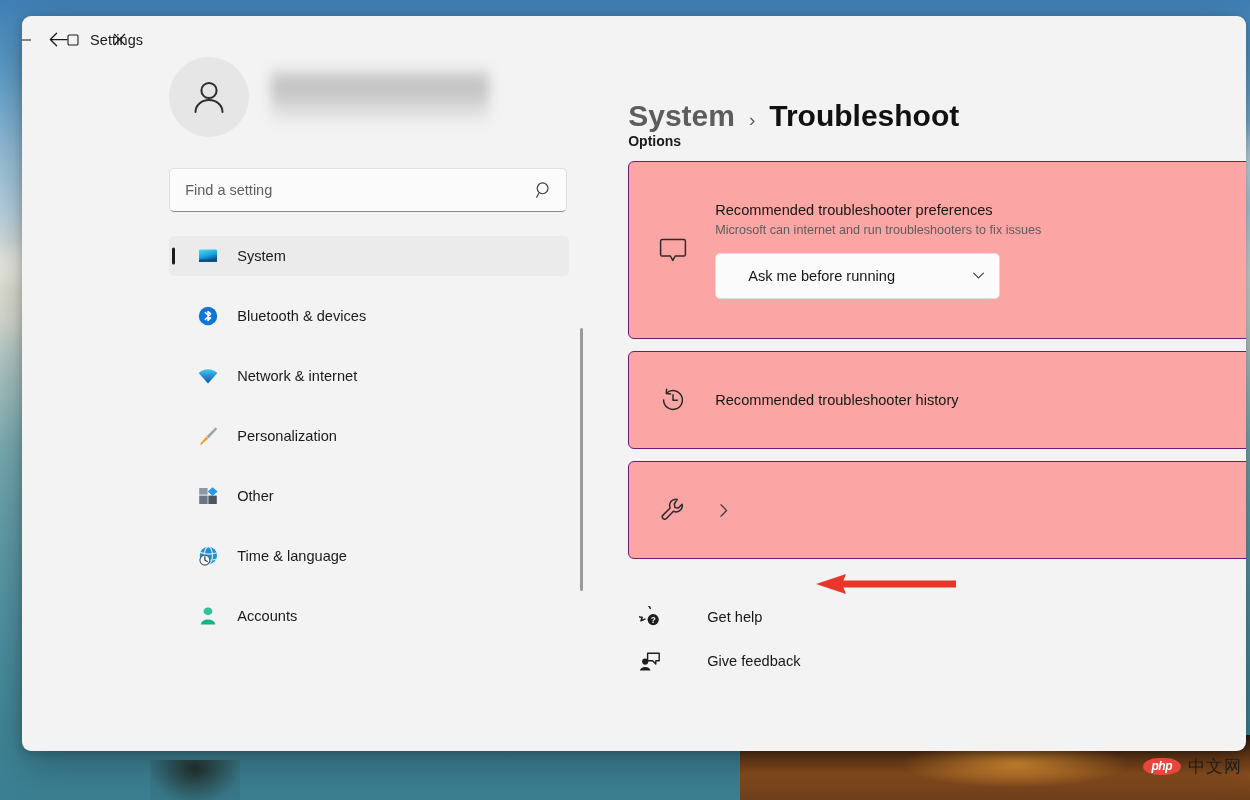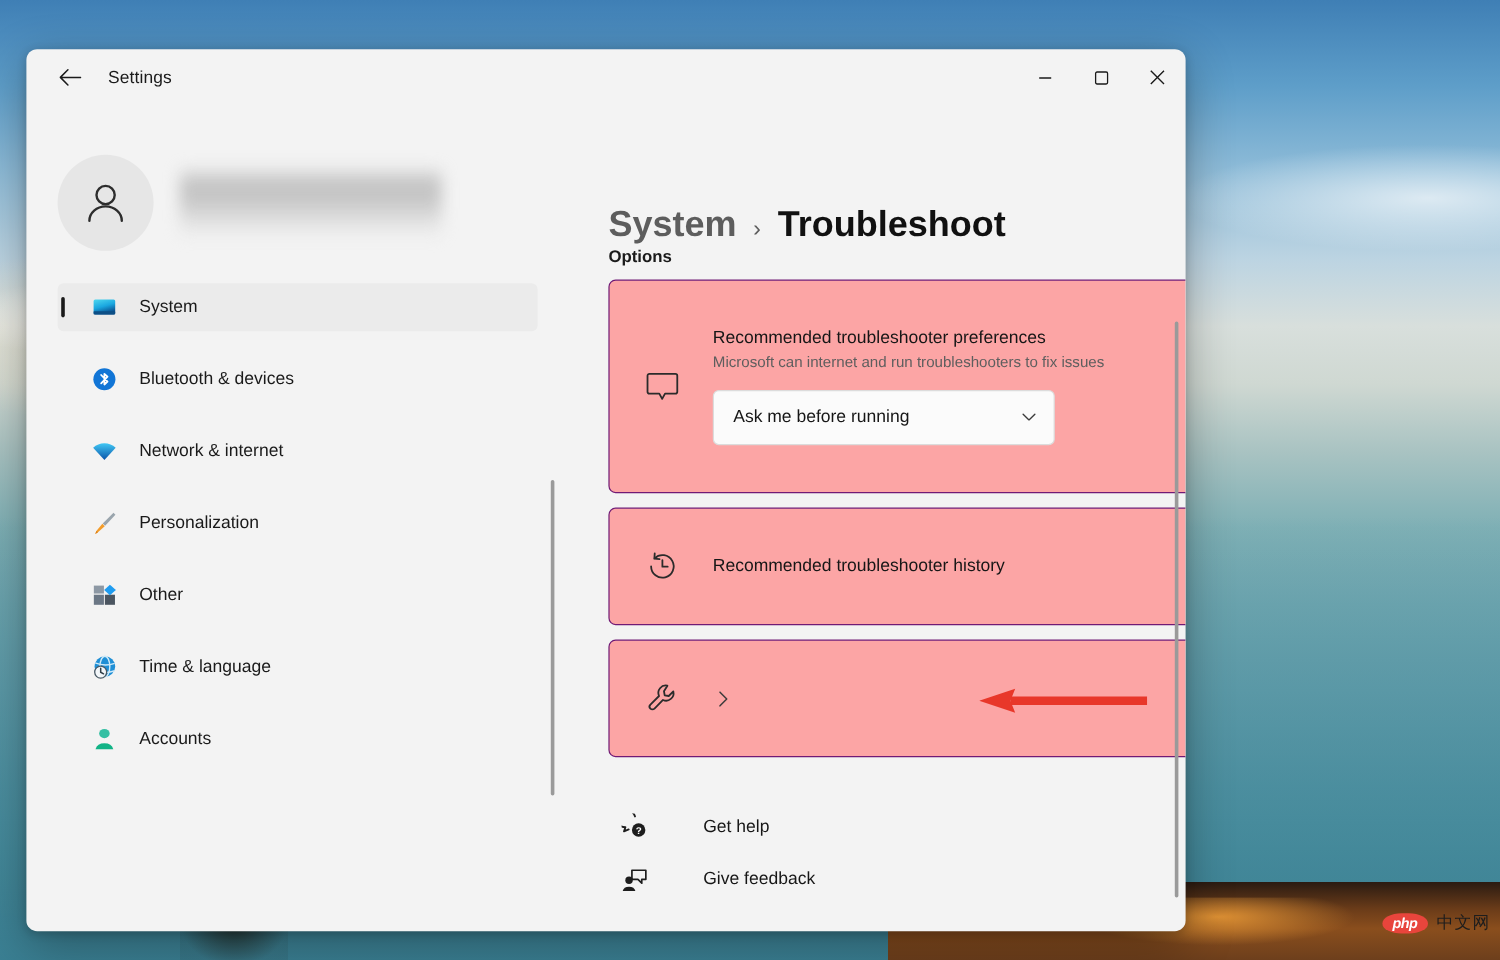--- a/index.html
+++ b/index.html
@@ -65,27 +65,27 @@
   }
   
   #wallpaper-figure {
     position: absolute; left: 150px; top: 760px; width: 90px; height: 45px;
     background: radial-gradient(ellipse at 50% 20%, #24322f 0%, rgba(36,50,47,0.1) 70%);
   }
 
   
   #settings-window {
     position: absolute;
-    left: 22px; top: 41px;
-    width: 966px; height: 735px;
+    left: 22px; top: 16px;
+    width: 1224px; height: 735px;
     background: #f3f3f3;
     border-radius: 9px 9px 9px 9px;
     box-shadow: 0 12px 40px rgba(0,0,0,0.32), 0 2px 8px rgba(0,0,0,0.18);
     overflow: hidden;
-    display: flex; flex-direction: column;
+    display: flex; 
   }
 
   
   #titlebar {
     height: 47px; flex: 0 0 47px;
     display: flex; align-items: center;
     position: relative;
   }
   #back-button {
     width: 36px; height: 32px; margin-left: 18px;
@@ -229,21 +229,21 @@
   #card-preferences { height: 178px; align-items: center; }
   #card-preferences .card-body { padding-top: 0; }
 
   #dropdown {
     margin-top: 16px;
     width: 285px; height: 46px;
     background: #fbfbfb;
     border: 1px solid #dcdcdc;
     border-radius: 5px;
     display: flex; align-items: center; justify-content: space-between;
-    padding: 0 14px 0 16px;
+    padding: 0 14px 0 32px;
     cursor: pointer;
   }
   #dropdown-value { font-size: 14.6px; color: #161616; }
 
   #card-history, #card-other { height: 98px; }
 
   #links { margin-top: 36px; }
   .link-row {
     display: flex; align-items: center;
     height: 44px; width: 330px;
@@ -279,21 +279,21 @@
   #watermark-logo {
     background: #e8453c;
     color: #fff;
     font-style: italic; font-weight: bold;
     font-size: 12px;
     padding: 1px 9px 2px 9px;
     border-radius: 50%/60%;
     letter-spacing: -0.5px;
   }
   #watermark-text {
-    color: #1d1d1d; font-size: 14px; letter-spacing: 1px;
+    color: #1d1d1d; font-size: 17px; letter-spacing: 1px;
   }
 </style>
 </head>
 <body>
 
 <div id="desktop">
   <div id="wallpaper-glow"></div>
   <div id="wallpaper-cloud-1"></div>
   <div id="wallpaper-cloud-2"></div>
   <div id="wallpaper-sea"></div>
@@ -337,20 +337,27 @@
         <div id="account-row">
           <div id="avatar">
             <svg width="42" height="42" viewBox="0 0 42 42">
               <circle cx="21" cy="14.5" r="7.6" stroke="#2d2d2d" stroke-width="2" fill="none"></circle>
               <path d="M7.5 36 a13.5 12 0 0 1 27 0" stroke="#2d2d2d" stroke-width="2" fill="none" stroke-linecap="round"></path>
             </svg>
           </div>
           <div id="account-name-blur"></div>
         </div>
 
+        <div id="search-box">
+          <input id="search-input" type="text" placeholder="Find a setting" style="">
+          <svg width="18" height="18" viewBox="0 0 18 18">
+            <circle cx="7.6" cy="7.3" r="5.4" stroke="#3a3a3a" stroke-width="1.15" fill="none"></circle>
+            <path d="M4.0 12.0 L1.6 16.2" stroke="#3a3a3a" stroke-width="1.15" fill="none" stroke-linecap="round"></path>
+          </svg>
+        </div>
 
         <div id="nav-list">
 
           <div class="nav-item selected">
             <span class="nav-indicator"></span>
             <span class="nav-icon">
               <svg width="22" height="22" viewBox="0 0 22 22">
                 <defs>
                   <linearGradient id="gMon" x1="0" y1="0" x2="0.4" y2="1">
                     <stop offset="0%" stop-color="#4fd8ef"></stop>

